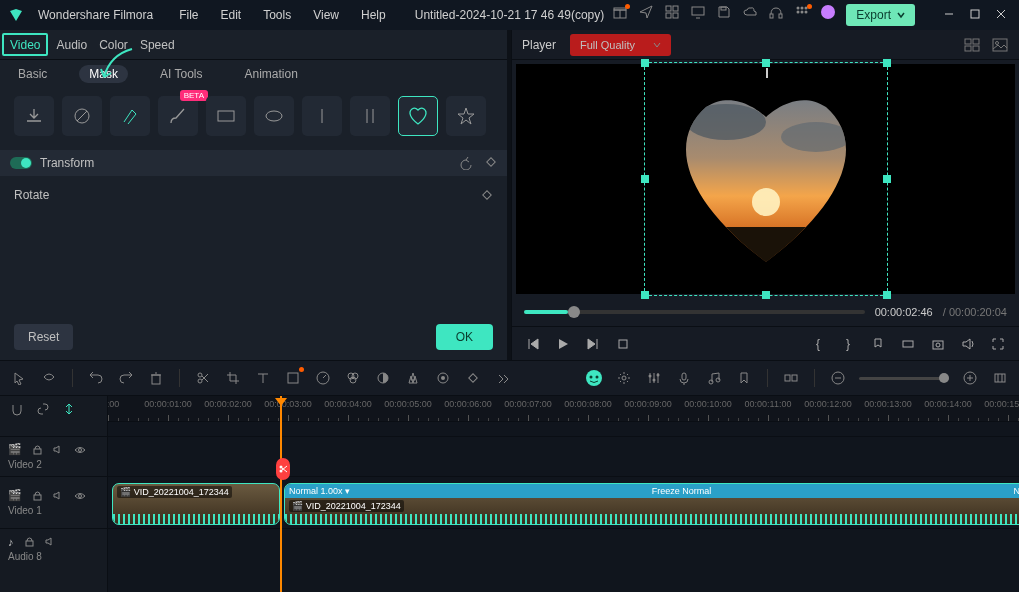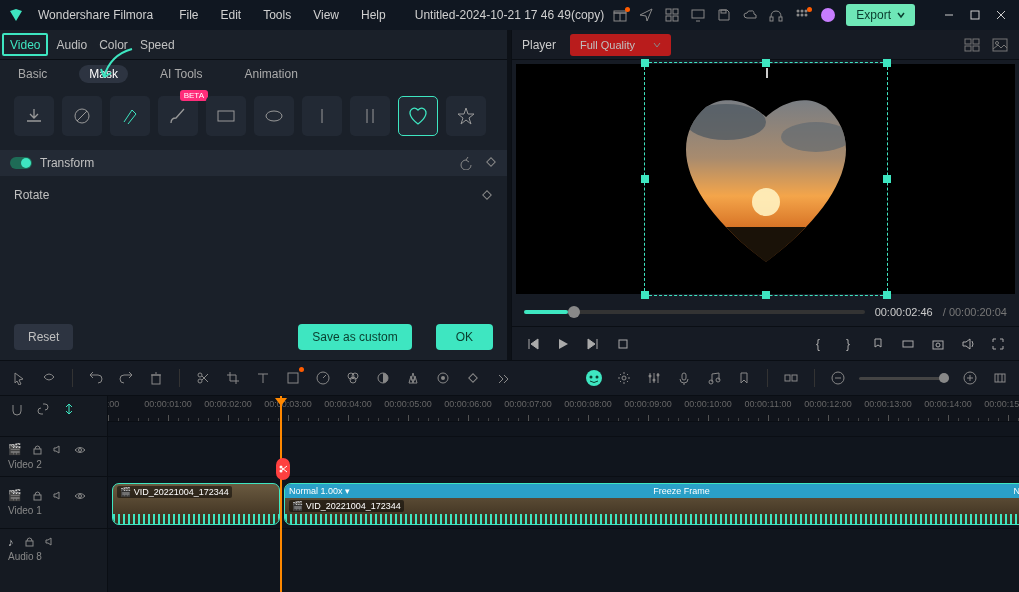--- a/index.html
+++ b/index.html
@@ -3,21 +3,21 @@
 <meta charset="utf-8">
 <style>
 *{margin:0;padding:0;box-sizing:border-box;font-family:"Segoe UI",Arial,sans-serif}
 body{background:#0d1117;color:#c0c0c0;width:1019px;height:592px;overflow:hidden;font-size:12px;position:relative}
 .titlebar{height:30px;background:#101721;display:flex;align-items:center;padding:0 8px;gap:14px}
 .app-logo{width:16px;height:16px;display:flex;align-items:center;justify-content:center}
 .app-name{font-size:12px;color:#d0d0d0}
 .menu-items{display:flex;gap:22px;margin-left:12px}
 .menu-item{font-size:12px;color:#d0d0d0;cursor:pointer}
 .title-center{position:absolute;left:50%;transform:translateX(-50%);font-size:12px;color:#d0d0d0}
-.title-right{margin-left:auto;display:flex;align-items:center;gap:10px}
+.title-right{margin-left:auto;display:flex;align-items:flex-start;gap:10px}
 .title-icon{width:16px;height:16px;display:flex;align-items:center;justify-content:center;color:#8a8a8a;cursor:pointer}
 .orange-dot{width:5px;height:5px;background:#ff5c00;border-radius:50%;position:absolute;top:0;right:-2px}
 .export-btn{background:#6ee7b7;color:#0a3d2e;height:22px;padding:0 10px;border:none;border-radius:3px;display:flex;align-items:center;gap:6px;font-size:12px;cursor:pointer}
 .win-controls{display:flex;gap:6px;margin-left:14px}
 .win-btn{width:20px;height:20px;display:flex;align-items:center;justify-content:center;color:#c0c0c0;cursor:pointer}
 .main-split{display:flex;height:330px}
 .left-panel{width:507px;background:#1a2029;display:flex;flex-direction:column}
 .left-tabs{display:flex;height:30px;border-bottom:1px solid #0a0e14}
 .left-tab{padding:0 6px;display:flex;align-items:center;font-size:12px;cursor:pointer;color:#c0c0c0}
 .left-tab.active{color:#3ee6c1;border:2px solid #3ee6c1;border-radius:2px;margin:3px 2px}
@@ -30,21 +30,21 @@
 .mask-item.selected{border:1.5px solid #3ee6c1}
 .beta-badge{position:absolute;top:-6px;right:-10px;background:#ff2d7a;color:#fff;font-size:8px;padding:1px 4px;border-radius:3px}
 .section-header{display:flex;align-items:center;justify-content:space-between;height:26px;background:#232a35;padding:0 10px;margin:6px 0}
 .toggle{width:22px;height:12px;background:#1e6b56;border-radius:6px;position:relative;margin-right:8px}
 .toggle:after{content:"";position:absolute;right:1px;top:1px;width:10px;height:10px;background:#3ee6c1;border-radius:50%}
 .section-left{display:flex;align-items:center}
 .rotate-row{display:flex;align-items:center;gap:10px;padding:6px 14px}
 .rotate-label-row{display:flex;align-items:center;justify-content:space-between;padding:6px 14px}
 .dial{width:22px;height:22px;border-radius:50%;background:radial-gradient(circle at 30% 30%,#aaa,#333);cursor:pointer}
 .rotate-input{flex:1;height:24px;background:#232a35;border:none;border-radius:4px;color:#c0c0c0;padding:0 10px;font-size:11px}
-.panel-footer{margin-top:auto;display:flex;gap:24px;padding:10px 14px;align-items:center}
+.panel-footer{margin-top:auto;display:flex;gap:4px;padding:10px 14px;align-items:center}
 .btn{height:26px;padding:0 14px;border:none;border-radius:4px;font-size:12px;cursor:pointer}
 .btn-reset{background:#2d3441;color:#c0c0c0}
 .btn-save{background:#3ee6c1;color:#0a3d2e}
 .btn-ok{background:#3ee6c1;color:#0a3d2e;padding:0 20px}
 .right-panel{flex:1;background:#161b24;display:flex;flex-direction:column;border-left:1px solid #0a0e14;margin-left:4px}
 .player-header{height:30px;display:flex;align-items:center;padding:0 10px;gap:14px;border-bottom:1px solid #0a0e14}
 .player-label{font-size:12px;color:#ccc}
 .quality-select{background:#b91c1c;color:#c0c0c0;height:22px;padding:0 10px;border:none;border-radius:3px;font-size:11px;display:flex;align-items:center;gap:18px;cursor:pointer}
 .player-header-right{margin-left:auto;display:flex;gap:10px}
 .preview-area{flex:1;background:#000;display:flex;align-items:center;justify-content:center;position:relative;margin:4px}
@@ -298,21 +298,20 @@
       <span>
           <svg width="12" height="12">
             <rect x="3" y="3" width="6" height="6" stroke="#888" fill="none" transform="rotate(45 6 6)"></rect>
           </svg>
         </span>
     </div>
 
     <div class="panel-footer">
       <button class="btn btn-reset">Reset</button>
       <div style="flex:1"></div>
-      <button class="btn btn-save">Save as custom</button>
       <button class="btn btn-ok">OK</button>
     </div>
   </div>
 
   <div class="right-panel">
     <div class="player-header">
       <span class="player-label">Player</span>
       <div class="quality-select">
           <span>Full Quality</span>
           <svg width="8" height="8">
@@ -847,21 +846,21 @@
     <div style="height:14px"></div>
     <div class="track-row"></div>
     <div class="track-row" style="height:52px">
       <div class="clip" style="left:4px;width:168px;top:6px;height:42px;background:linear-gradient(#6a5a40,#3a2d1d)">
         <span class="clip-label">🎬 <span>VID_20221004_172344</span></span>
         <div class="clip-wave"></div>
       </div>
       <div class="clip" style="left:176px;right:-120px;top:6px;height:42px;background:linear-gradient(#6a5a40,#3a2d1d)">
         <div class="clip-header">
           <span><span>Normal 1.00x</span> ▾</span>
-          <span>Freeze Frame</span>
+          <span>Freeze Normal</span>
           <span style="margin-right:60px"><span>Normal 1.00x</span> ▾</span>
         </div>
         <span class="clip-label" style="top:16px">🎬 <span>VID_20221004_172344</span></span>
         <div class="clip-wave"></div>
       </div>
     </div>
     <div class="track-row"></div>
   </div>
 </div>
 

